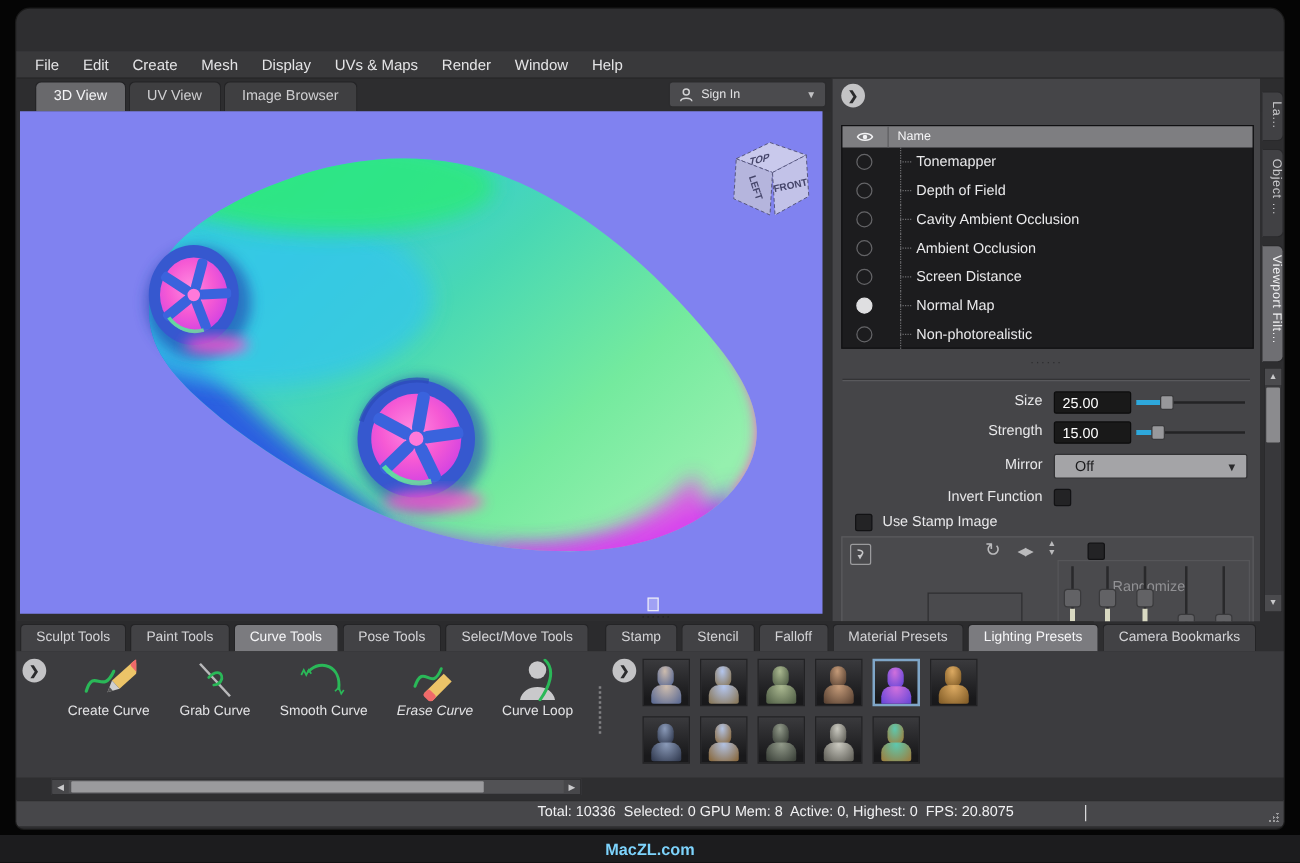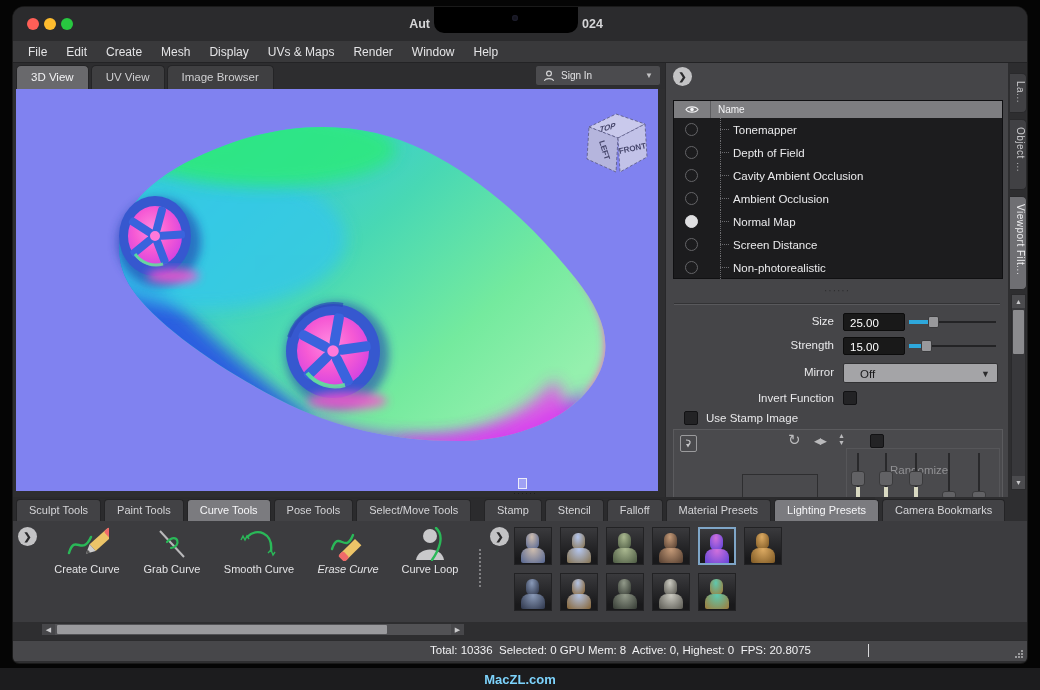--- a/index.html
+++ b/index.html
@@ -17,21 +17,21 @@
   .title-left{left:0;width:417px;text-align:right;}
   .title-right{left:569px;}
   .notch{left:421px;top:0;width:144px;height:26px;background:#000;border-radius:0 0 10px 10px;}
   .camera{left:78px;top:8px;width:6px;height:6px;border-radius:50%;background:#16161f;box-shadow:inset 0 0 2px #2a2a44;}
   
   .menubar{left:0;top:34px;width:1014px;height:22px;background:#39393b;display:flex;align-items:center;
            padding-left:15px;box-sizing:border-box;gap:19px;border-bottom:1px solid #232325;}
   .menu-item{font-size:12px;color:#e4e4e6;white-space:nowrap;}
   
   .tabstrip{left:0;top:56px;width:1014px;height:26px;background:#2d2d2f;}
-  .vtabs{left:3px;top:2px;display:flex;gap:2px;}
+  .vtabs{left:15px;top:2px;display:flex;gap:2px;}
   .vtab{height:23px;line-height:23px;padding:0 14px;background:#3f3f41;border:1px solid #242426;border-bottom:none;
         border-radius:5px 5px 0 0;font-size:11.5px;color:#cfcfd1;}
   .vtab.active{background:#69696c;color:#f3f3f5;}
   .signin{left:522px;top:2px;width:126px;height:21px;background:#4b4b4e;border:1px solid #2c2c2e;border-radius:3px;
           display:flex;align-items:center;gap:6px;padding:0 7px;box-sizing:border-box;}
   .signin-label{font-size:10px;color:#e2e2e4;}
   .caret{margin-left:auto;font-size:8px;color:#c2c2c4;}
   .circle-btn{width:19px;height:19px;border-radius:50%;background:#c3c3c5;color:#2b2b2d;
               display:flex;align-items:center;justify-content:center;font-size:10px;font-weight:bold;}
   
@@ -128,30 +128,20 @@
                 radial-gradient(circle 1px at 8px 8px,#9a9a9c 99%,transparent);}
   
   .footer{left:0;top:668px;width:1040px;height:22px;background:#1c1c1e;display:flex;align-items:center;justify-content:center;}
   .footer-text{font-size:13px;font-weight:bold;color:#7dd3fc;}
 </style>
 </head>
 <body>
 
 <div class="abs screen">
 
-  <div class="abs titlebar">
-    <div class="abs tl red"></div>
-    <div class="abs tl yellow"></div>
-    <div class="abs tl green"></div>
-    <div class="abs win-title title-left">Aut</div>
-    <div class="abs win-title title-right">024</div>
-    <div class="abs notch">
-      <div class="abs camera"></div>
-    </div>
-  </div>
 
   <div class="abs menubar">
 
   <span class="menu-item">File</span>
       <span class="menu-item">Edit</span>
       <span class="menu-item">Create</span>
       <span class="menu-item">Mesh</span>
       <span class="menu-item">Display</span>
       <span class="menu-item">UVs &amp; Maps</span>
       <span class="menu-item">Render</span>
@@ -294,32 +284,32 @@
             <span class="flabel">Cavity Ambient Occlusion</span>
           </div>
 
           <div class="frow">
             <span class="fcircle"></span>
             <span class="tree-v"></span>
             <span class="tree-h"></span>
             <span class="flabel">Ambient Occlusion</span>
           </div>
 
+          <div class="frow">
+            <span class="fcircle"></span>
+            <span class="tree-v"></span>
+            <span class="tree-h"></span>
+            <span class="flabel">Screen Distance</span>
+          </div>
+
           <div class="frow on">
             <span class="fcircle"></span>
             <span class="tree-v"></span>
             <span class="tree-h"></span>
             <span class="flabel">Normal Map</span>
-          </div>
-
-          <div class="frow">
-            <span class="fcircle"></span>
-            <span class="tree-v"></span>
-            <span class="tree-h"></span>
-            <span class="flabel">Screen Distance</span>
           </div>
 
           <div class="frow">
             <span class="fcircle"></span>
             <span class="tree-v"></span>
             <span class="tree-h"></span>
             <span class="flabel">Non-photorealistic</span>
           </div>
         </div>
     </div>

